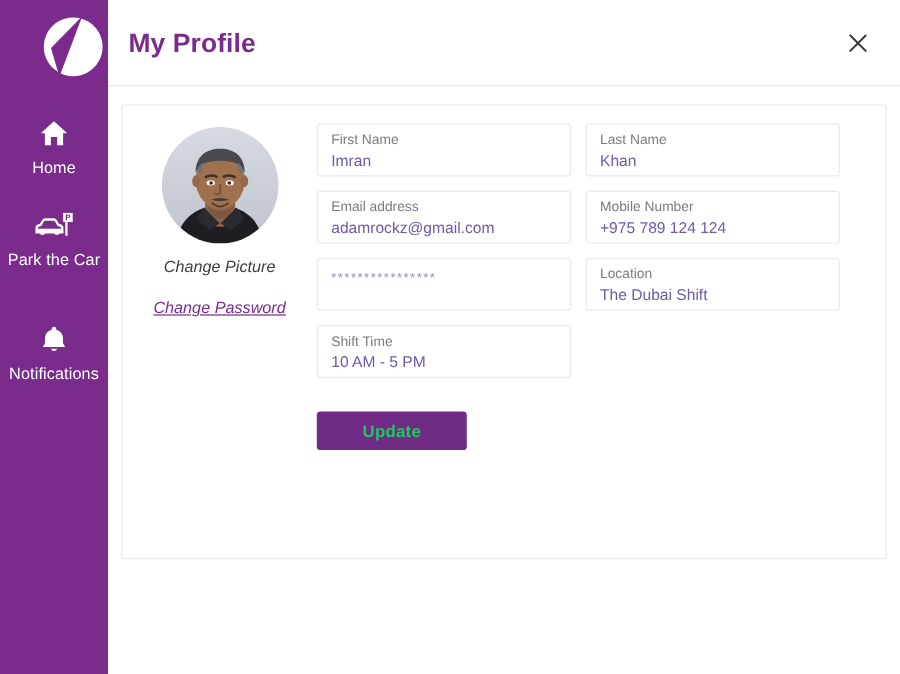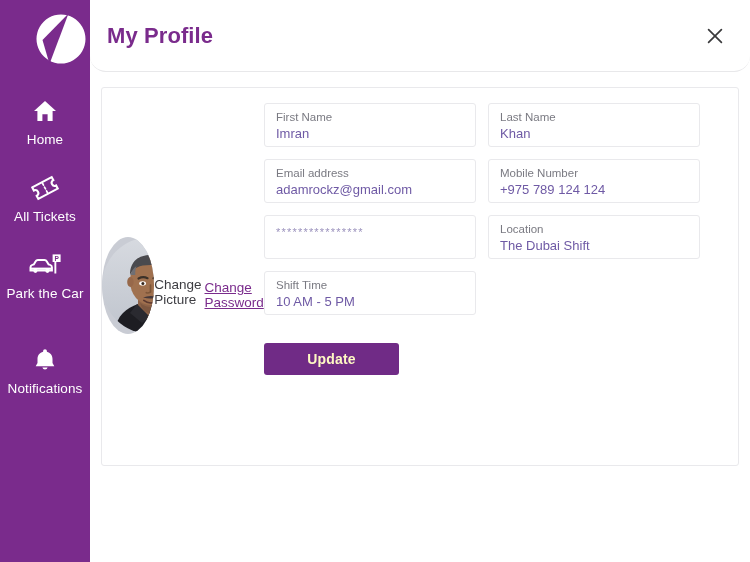--- a/index.html
+++ b/index.html
@@ -82,21 +82,20 @@
     background: #ffffff;
   }
   .topbar {
     height: 72px;
     border-bottom: 1px solid #e8e8ea;
     display: flex;
     align-items: center;
     justify-content: space-between;
     padding: 0 22px 0 17px;
     box-sizing: border-box;
-    border-radius: 16px;
   }
   .page-title {
     color: #7a2b8c;
     font-size: 22px;
     font-weight: bold;
     letter-spacing: 0.1px;
   }
   .close-btn {
     width: 26px;
     height: 26px;
@@ -122,22 +121,23 @@
     padding: 15px 0 0 0;
     display: flex;
   }
 
   
   .profile-col {
     width: 162px;
     flex: 0 0 162px;
     padding-top: 3px;
     display: flex;
-    flex-direction: row;
-    align-items: center;
+    flex-direction: column;
+    align-items: center;
+    font-style: italic;
   }
   .avatar {
     width: 97px;
     height: 97px;
     border-radius: 50%;
     overflow: hidden;
     background: #c9ccd4;
     position: relative;
   }
   .avatar svg { display:block; }
@@ -194,25 +194,25 @@
   .field-value.pw {
     color: #9b92bd;
     letter-spacing: 1.2px;
     font-size: 11px;
     line-height: 19px;
   }
   .btn-row {
     margin-top: 28px;
   }
   .update-btn {
-    width: 135px;
+    width: 125px;
     height: 32px;
     background: #6c2a82;
     background: #702b86;
-    color: #fef9c3;
+    color: #22c55e;
     border: none;
     border-radius: 3px;
     font-size: 14px;
     font-weight: bold;
     letter-spacing: 0.2px;
     cursor: pointer;
     font-family: "Liberation Sans", sans-serif;
     text-align: center;
   }
 </style>
@@ -244,31 +244,20 @@
 
       <div class="nav-item">
         <span class="nav-icon">
           <svg width="26" height="24" viewBox="0 0 26 24">
             <path d="M13 2 L24 12 H20.6 V22 H15.6 V15.2 H10.4 V22 H5.4 V12 H2 Z" fill="#ffffff"></path>
           </svg>
         </span>
         <span class="nav-label">Home</span>
       </div>
 
-      <div class="nav-item">
-        <span class="nav-icon">
-          <svg width="28" height="26" viewBox="0 0 28 26">
-            <g transform="rotate(-28 14 13)">
-              <path d="M3 6.5 H25 V10 a3 3 0 0 0 0 6 v3.5 H3 V16 a3 3 0 0 0 0 -6 Z" fill="none" stroke="#ffffff" stroke-width="2.1"></path>
-              <path d="M14 7.6 v2.2 M14 11.9 v2.2 M14 16.2 v2.2" stroke="#ffffff" stroke-width="1.7" stroke-linecap="round"></path>
-            </g>
-          </svg>
-        </span>
-        <span class="nav-label">All Tickets</span>
-      </div>
 
       <div class="nav-item">
         <span class="nav-icon">
           <svg width="34" height="26" viewBox="0 0 34 26">
 
             <path d="M2.5 18.5 v-3.2 c0-1.1 0.7-2.1 1.8-2.4 l1.5-0.4 1.9-3.3 c0.4-0.8 1.3-1.3 2.2-1.3 h6.6 c0.9 0 1.8 0.5 2.2 1.3 l1.9 3.3 1.5 0.4 c1.1 0.3 1.8 1.3 1.8 2.4 v3.2 Z" fill="none" stroke="#ffffff" stroke-width="2"></path>
             <circle cx="7.4" cy="18.8" r="2.1" fill="#ffffff"></circle>
             <circle cx="19.4" cy="18.8" r="2.1" fill="#ffffff"></circle>
             <rect x="2.5" y="15.6" width="21.5" height="2.2" fill="#ffffff"></rect>
 

